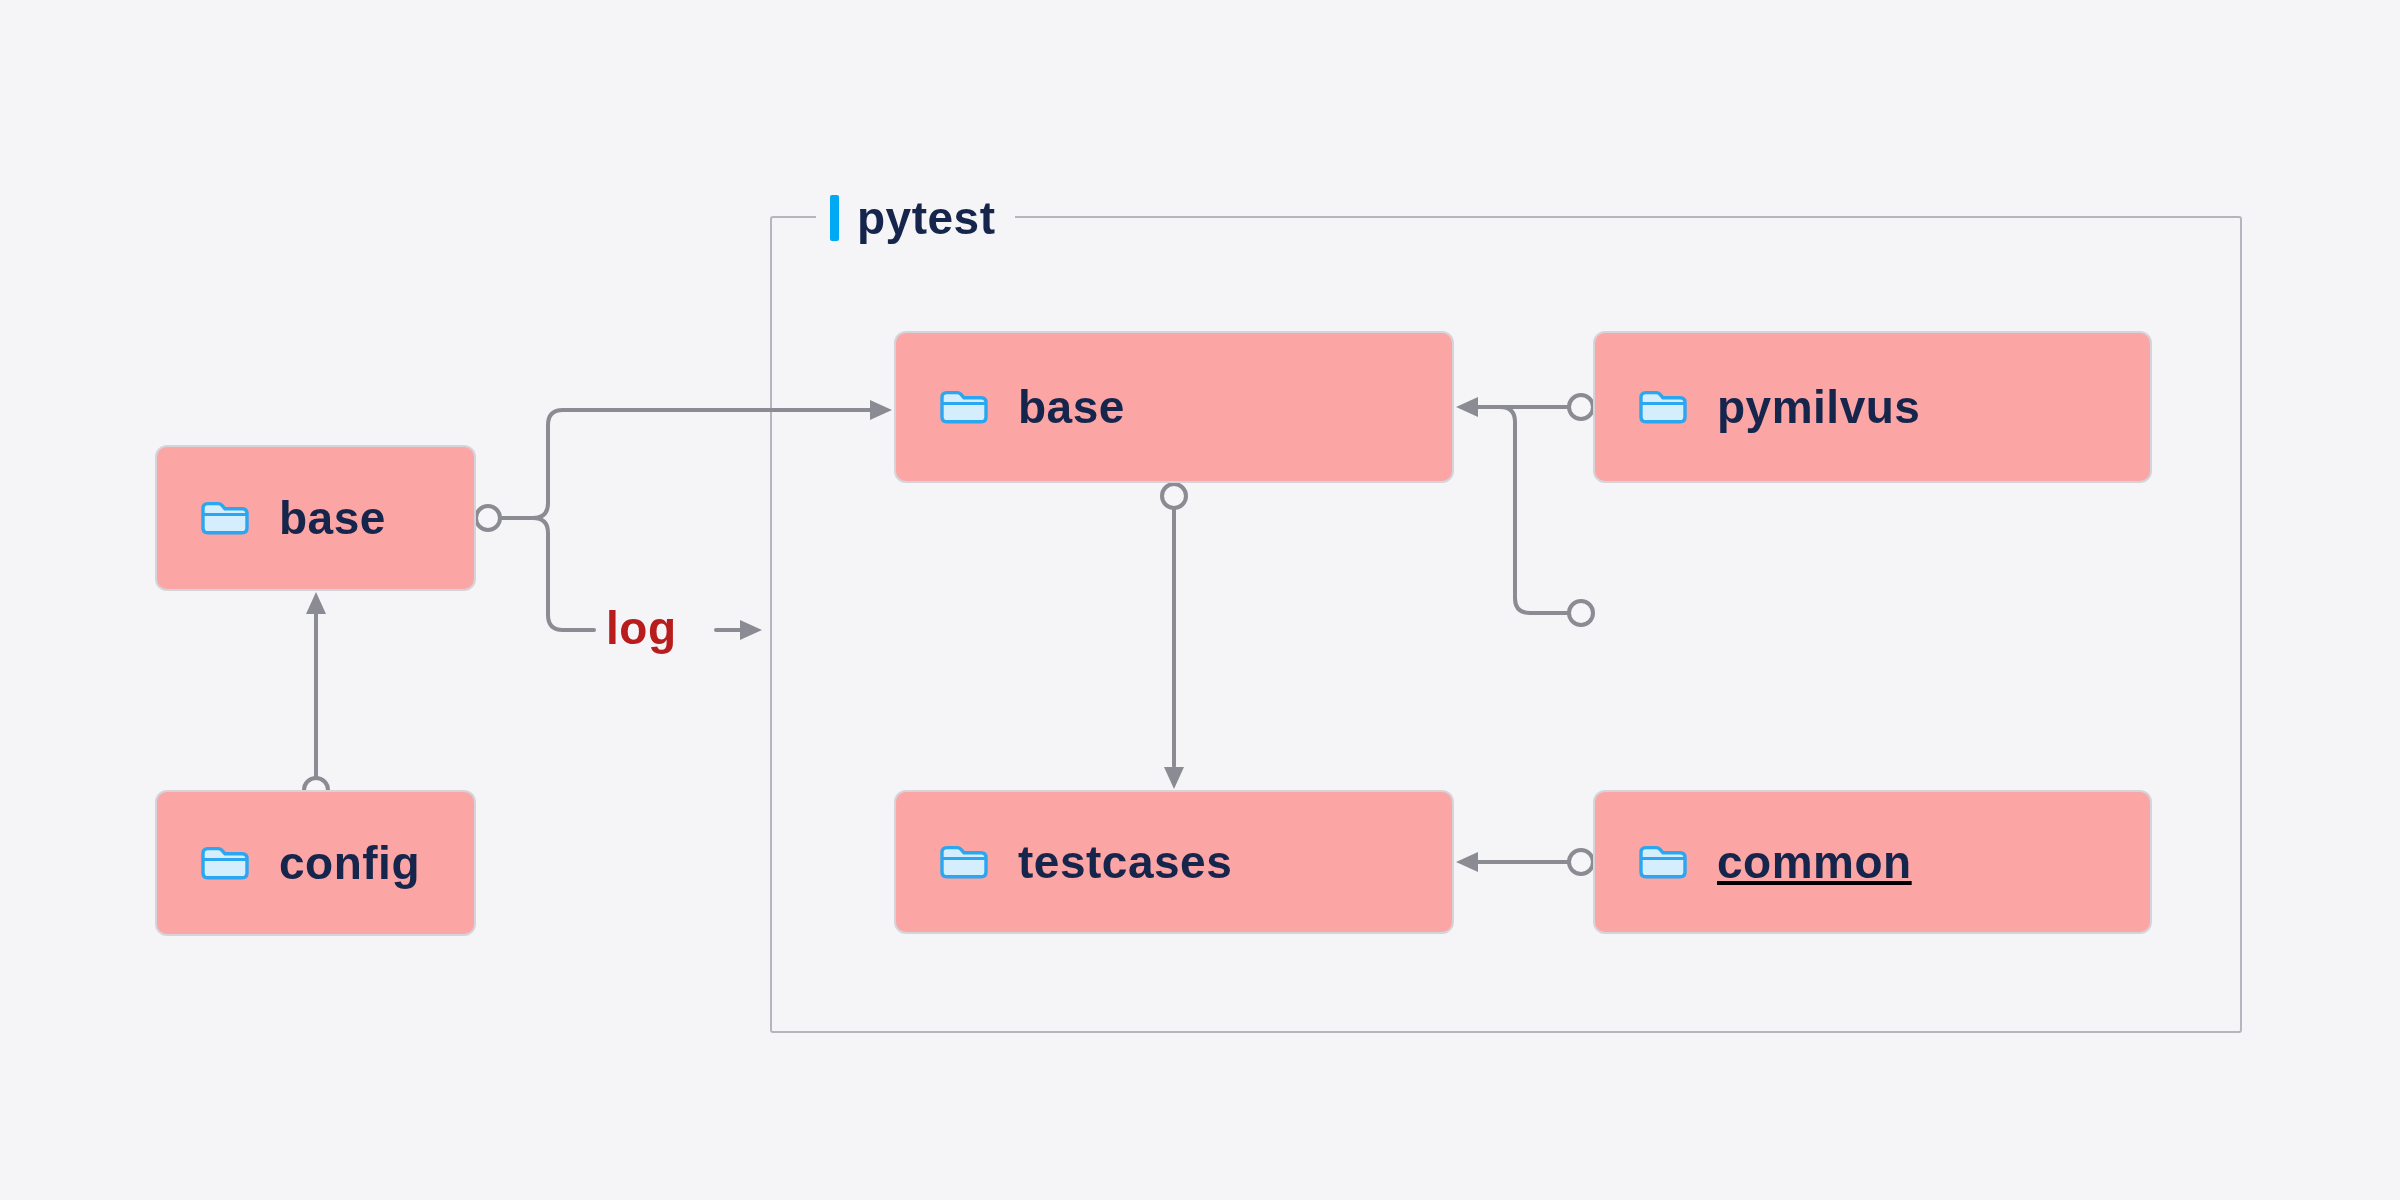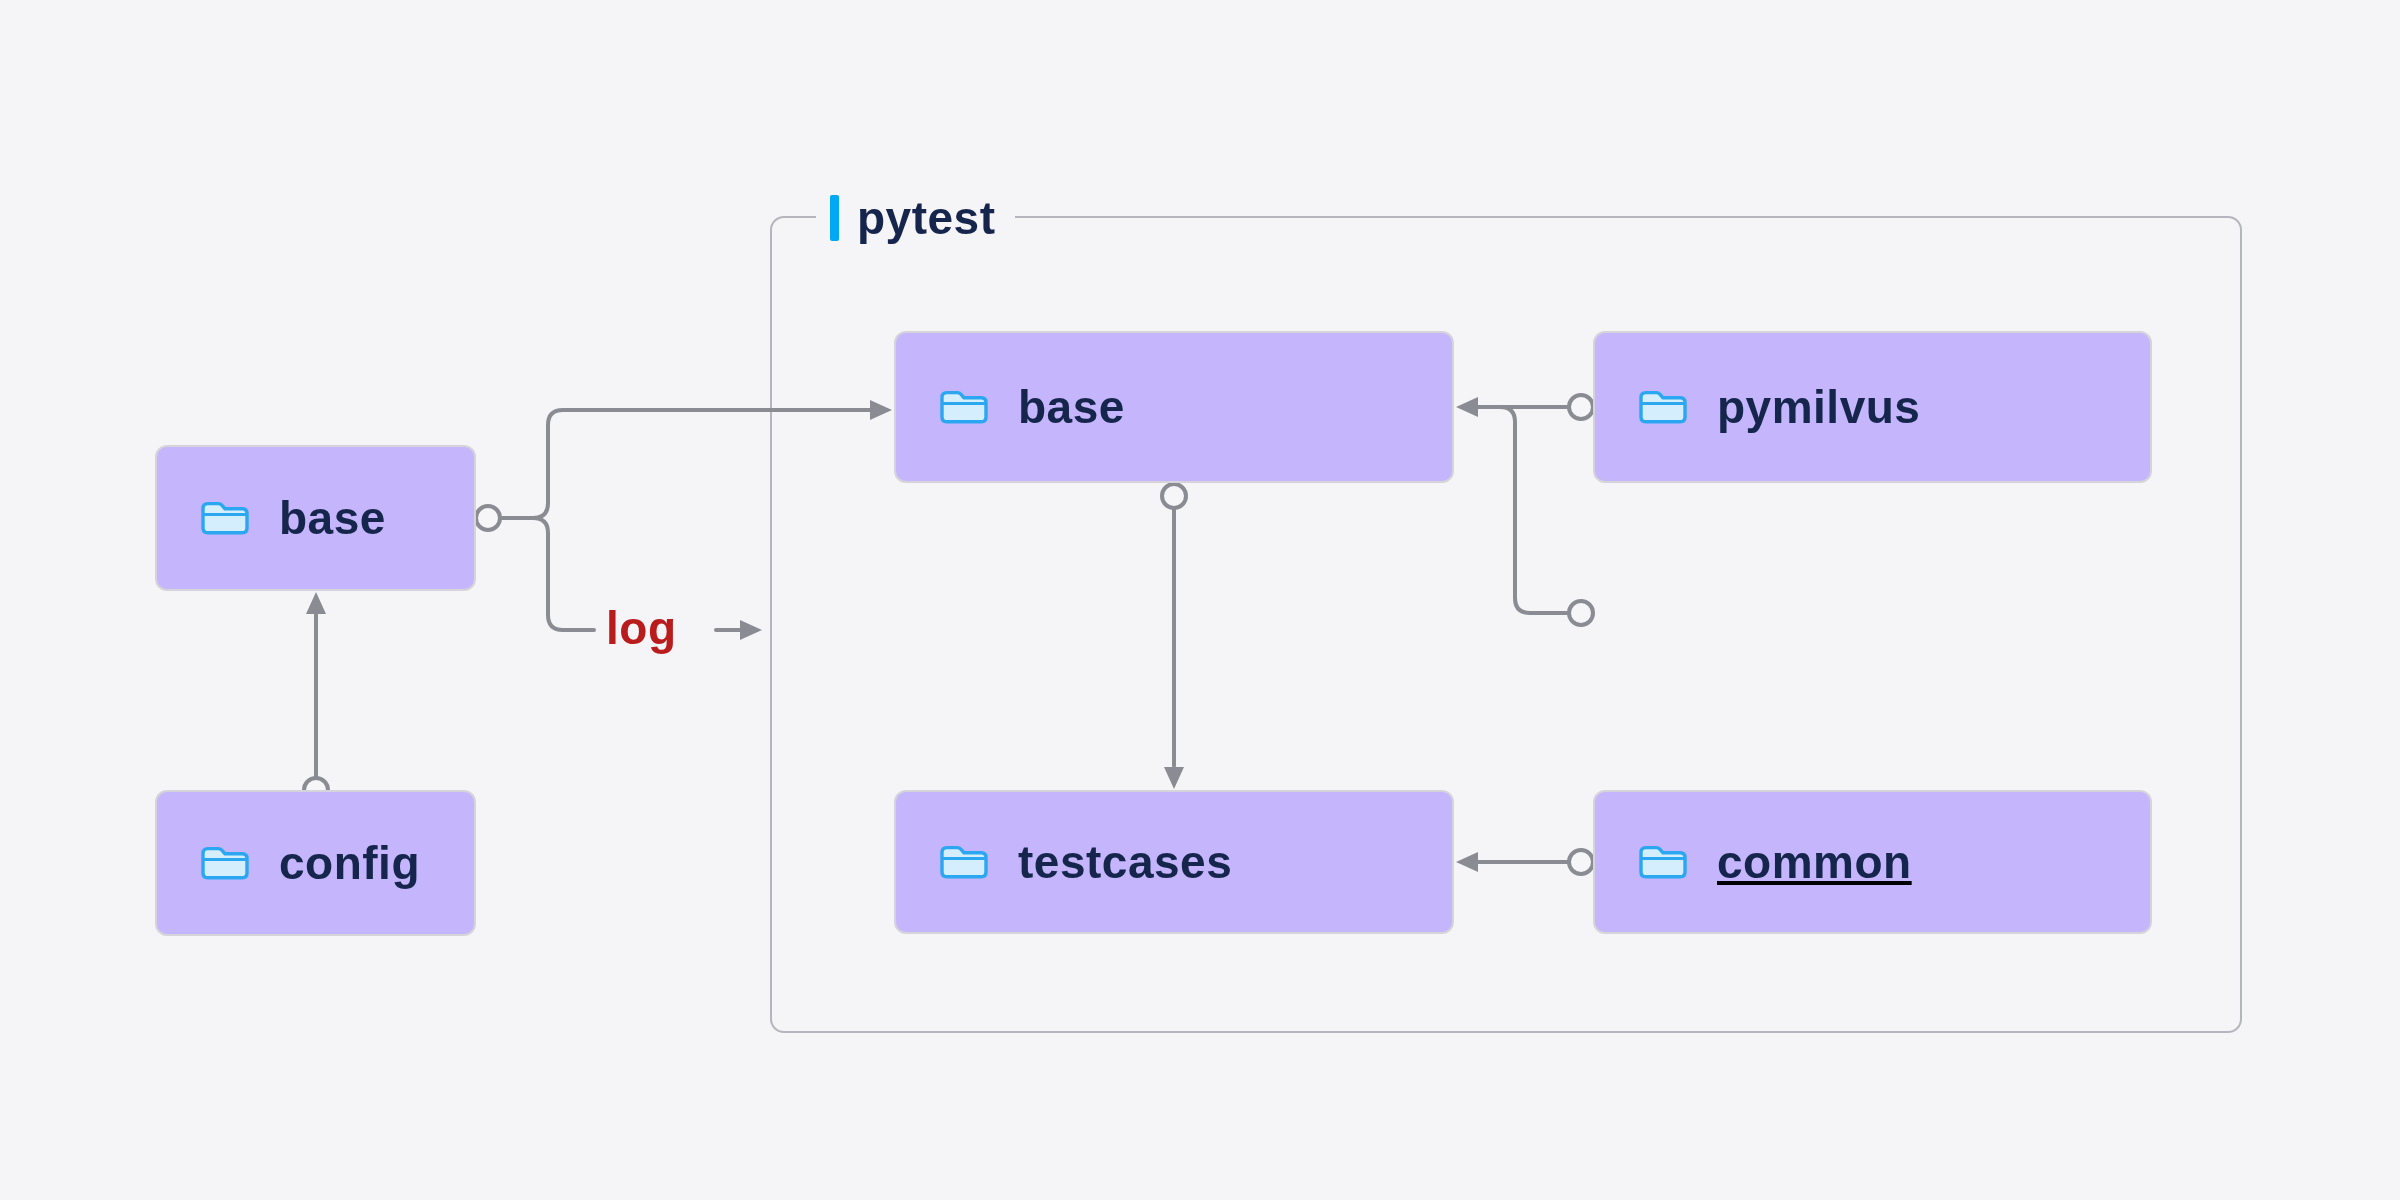--- a/index.html
+++ b/index.html
@@ -19,21 +19,21 @@
     position: absolute;
     left: 0; top: 0;
     width: 2400px; height: 1200px;
     pointer-events: none;
   }
   .group {
     position: absolute;
     left: 770px; top: 216px;
     width: 1468px; height: 813px;
     border: 2px solid #b5b5bd;
-    border-radius: 14px;
+    border-radius: 3px;
   }
   .group-label {
     position: absolute;
     left: 44px; top: -27px;
     height: 54px;
     display: flex;
     align-items: center;
     gap: 18px;
     padding: 0 20px 0 14px;
     background: #f5f5f7;
@@ -45,21 +45,21 @@
     border-radius: 2px;
   }
   .group-label-text {
     font-size: 46px;
     font-weight: 700;
     color: #16254c;
     letter-spacing: 0.5px;
   }
   .node {
     position: absolute;
-    background: #c4b5fd;
+    background: #fca5a5;
     border: 2px solid #d4d4da;
     border-radius: 12px;
     display: flex;
     align-items: center;
     gap: 28px;
     padding-left: 42px;
     box-sizing: border-box;
   }
   .node .label {
     font-size: 46px;

